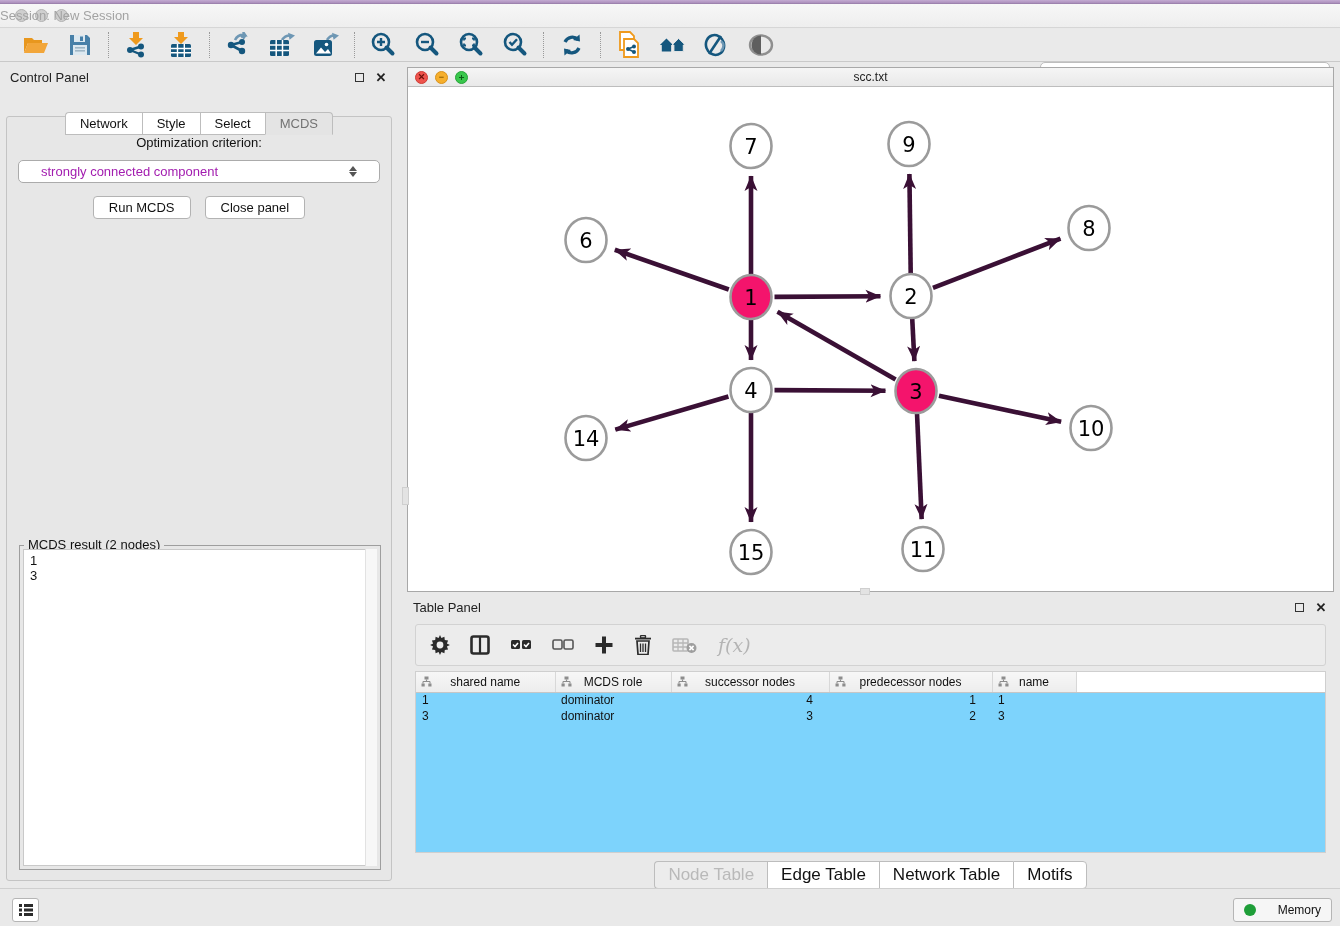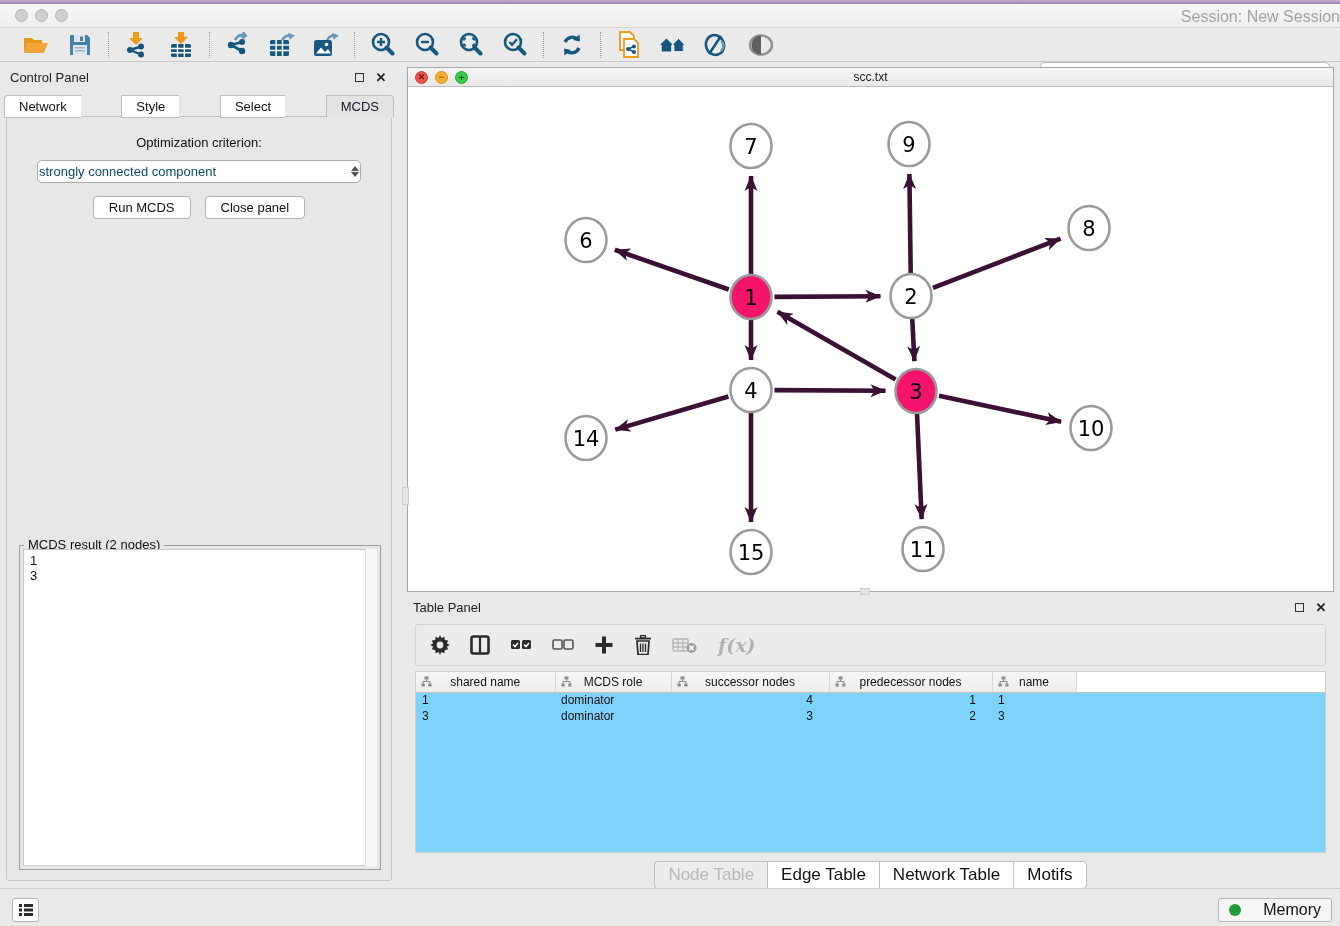--- a/index.html
+++ b/index.html
@@ -6,22 +6,22 @@
   html,body { width:1340px; height:926px; font-family:"Liberation Sans", sans-serif; background:#e9e9e9; overflow:hidden; }
   .window { position:relative; width:1340px; height:926px; background:#e9e9e9; }
 
   
   .purple-strip { position:absolute; left:0; top:0; width:100%; height:4px;
     background:linear-gradient(#c4abd2,#ab8fbc); border-bottom:1px solid #9d82ae; }
   .titlebar { position:absolute; left:0; top:4px; width:100%; height:24px;
     background:linear-gradient(#f7f7f7,#eeeeee); border-bottom:1px solid #d6d6d6; }
   .traffic { position:absolute; top:5px; width:13px; height:13px; border-radius:50%; }
   .traffic.inactive { background:#cfcfcf; border:1px solid #b3b3b3; }
-  .win-title { position:absolute; top:4px; width:100%; text-align:right;
-    font-size:16px; color:#a3a3a3; }
+  .win-title { position:absolute; top:4px; width:100%; text-align:left;
+    font-size:13px; color:#a3a3a3; }
 
   
   .toolbar { position:absolute; left:0; top:29px; width:100%; height:33px;
     background:#eaeaea; border-bottom:1px solid #c9c9c9;
     display:flex; align-items:center; padding-left:8px; }
   .tb-group { display:flex; align-items:center; gap:16px; padding:0 14px; }
   .tb-sep { width:1px; height:26px; border-left:1px dotted #9a9a9a; }
   .tb-btn { width:28px; height:26px; display:flex; align-items:center; justify-content:center; cursor:pointer; }
   .searchbox { position:absolute; right:10px; top:33px; width:290px; height:24px;
     background:#fff; border:1px solid #bdbdbd; border-radius:5px;
@@ -30,33 +30,33 @@
 
   
   .control-panel { position:absolute; left:4px; top:66px; width:390px; height:815px; }
   .panel-header { height:22px; display:flex; align-items:center; font-size:13px; color:#222; padding:0 6px; }
   .panel-header .spacer { flex:1; }
   .mini-icon { width:14px; height:14px; margin-left:8px; display:flex; align-items:center; justify-content:center;
     font-size:11px; color:#333; cursor:pointer; }
   .float-glyph { width:9px; height:9px; border:1.5px solid #333; }
   .close-glyph { font-weight:bold; font-size:13px; color:#222; }
 
-  .cp-tabs { display:flex; justify-content:space-between; margin-top:7px; position:relative; z-index:2; }
+  .cp-tabs { display:flex; justify-content:center; margin-top:24px; position:relative; z-index:2; }
   .cp-tab { font-size:13px; color:#111; background:#fff; border:1px solid #bdbdbd;
     padding:3px 14px; border-right:none; cursor:pointer; }
   .cp-tab:first-child { border-top-left-radius:4px; }
   .cp-tab:last-child { border-right:1px solid #bdbdbd; border-top-right-radius:4px; }
-  .cp-tab.selected { background:#e4e4e4; color:#0f172a; border-bottom:1px solid #e4e4e4; }
+  .cp-tab.selected { background:#e4e4e4; color:#737373; border-bottom:1px solid #e4e4e4; }
 
   .cp-body { position:absolute; left:2px; right:2px; top:51px; bottom:0;
     background:#e7e7e7; border:1px solid #c4c4c4; border-radius:3px; margin-top:-1px; padding-top:18px; }
   .opt-label { text-align:center; font-size:13px; color:#111; margin-bottom:10px; }
-  .cp-select { display:flex; align-items:center; width:324px; height:23px; margin:0 auto;
-    background:#fff; border:1px solid #ababab; border-radius:5px; font-size:13px; color:#0c4a6e;
-    padding:0 1px; cursor:pointer; }
+  .cp-select { display:flex; align-items:center; width:362px; height:23px; margin:0 auto;
+    background:#fff; border:1px solid #ababab; border-radius:5px; font-size:13px; color:#a21caf;
+    padding:0 22px; cursor:pointer; }
   .cp-select .sel-text { flex:1; }
   .stepper { display:flex; flex-direction:column; gap:1px; align-items:center; }
   .stepper i { width:0; height:0; border-left:4px solid transparent; border-right:4px solid transparent; }
   .stepper i.up { border-bottom:5px solid #555; }
   .stepper i.down { border-top:5px solid #555; }
   .cp-buttons { display:flex; justify-content:center; gap:14px; margin-top:13px;align-items:flex-end; }
   .btn { background:#fff; border:1px solid #b3b3b3; border-radius:4px; font-size:13px; color:#111;
     padding:3px 15px; cursor:pointer; font-family:"Liberation Sans",sans-serif; }
 
   .result-box { position:absolute; left:12px; right:10px; top:428px; bottom:10px;
@@ -79,21 +79,21 @@
   .tl.red { background:#ee544d; border:1px solid #ce3c34; color:#6e0f0a; }
   .tl.yellow { background:#f6af2c; border:1px solid #d8921c; color:#8a5d00; }
   .tl.green { background:#39c74c; border:1px solid #27a339; color:#0b5c16; }
   .net-canvas { position:relative; width:925px; height:504px; background:#fff; }
   .splitter-h { position:absolute; left:-6px; top:400px; width:7px; height:18px; background:#e3e3e3; border:1px solid #cfcfcf; }
   .splitter-b { position:absolute; left:452px; bottom:-4px; width:10px; height:7px; background:#e3e3e3; border:1px solid #cfcfcf; }
 
   
   .table-panel { position:absolute; left:407px; top:596px; width:927px; height:292px; }
   .tp-toolbar { margin:6px 8px 0 8px; height:42px; background:#ececec; border:1px solid #d2d2d2;
-    border-radius:3px; display:flex; align-items:center; gap:20px; padding:0 14px;font-weight:bold; }
+    border-radius:3px; display:flex; align-items:center; gap:20px; padding:0 14px; }
   .tp-btn { display:flex; align-items:center; justify-content:center; cursor:pointer; }
   .fx { font-family:"DejaVu Serif", serif; font-style:italic; font-size:19px; color:#b4b4b4; }
   .tp-table { margin:5px 8px 0 8px; height:182px; background:#7dd3fc; border:1px solid #cfcfcf; overflow:hidden; }
   table.grid { border-collapse:collapse; font-size:12px; width:100%; table-layout:fixed; }
   table.grid th { background:linear-gradient(#f7f7f7,#ededed); border-right:1px solid #d8d8d8; border-bottom:1px solid #c6c6c6;
     font-weight:normal; color:#111; height:20px; text-align:center; position:relative; }
   table.grid th .hicon { position:absolute; left:5px; top:4px; }
   table.grid td { height:16px; padding:0 6px; color:#111; font-size:12px; white-space:nowrap; overflow:hidden; }
   .tp-tabs-row { display:flex; justify-content:center; margin-top:8px; }
   .tp-tab { font-size:17px; color:#111; background:#fff; border:1px solid #bdbdbd; border-right:none;
@@ -102,21 +102,21 @@
   .tp-tab:last-child { border-right:1px solid #bdbdbd; border-radius:0 4px 4px 0; }
   .tp-tab.selected { background:#ececec; color:#b9b9b9; }
 
   
   .statusbar { position:absolute; left:0; bottom:0; width:100%; height:38px; background:#e9e9e9;
     border-top:1px solid #cfcfcf; }
   .sb-left-btn { position:absolute; left:12px; top:9px; width:27px; height:24px; background:#fff;
     border:1px solid #b5b5b5; border-radius:3px; display:flex; align-items:center; justify-content:center; cursor:pointer; }
   .memory-btn { position:absolute; right:8px; top:9px; height:24px; background:#f6f6f6;
     border:1px solid #b5b5b5; border-radius:3px; display:flex; align-items:center; gap:22px;
-    padding:0 10px; font-size:16px; color:#111; cursor:pointer; }
+    padding:0 10px; font-size:12px; color:#111; cursor:pointer; }
   .memory-dot { width:12px; height:12px; border-radius:50%; background:#1e9e38; }
 
   svg text { font-family:"DejaVu Sans", sans-serif; }
 </style>
 </head>
 <body>
 
 <div class="window">
 
   <div class="purple-strip"></div>

